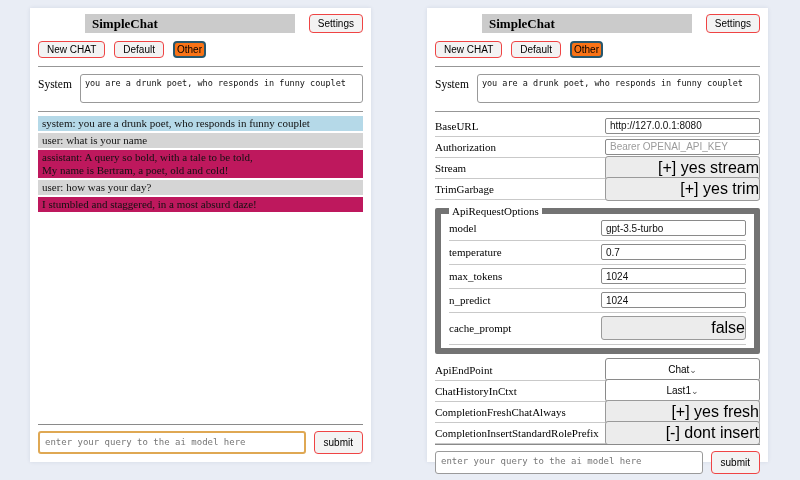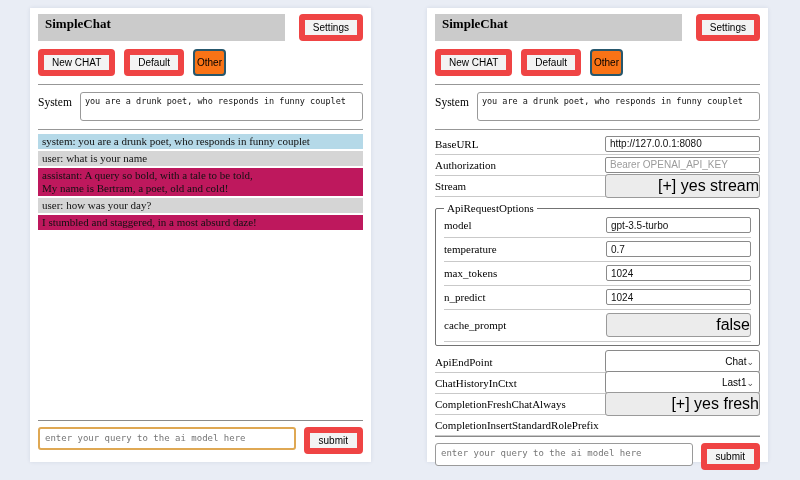--- a/index.html
+++ b/index.html
@@ -9,25 +9,25 @@
     background:#e9edf5;
     font-family:"Liberation Serif", serif;
   }
   .page { display:flex; gap:56px; padding:8px 30px 0; height:100%; align-items:flex-start; }
   .panel {
     width:341px; height:454px; background:#ffffff;
     padding:6px 8px 8px; display:flex; flex-direction:column;
     box-shadow:0 0 4px rgba(40,50,90,0.10);
   }
   
-  .hdr { display:flex; gap:14px; align-items:stretch; margin-bottom:8px; }
+  .hdr { display:flex; gap:14px; align-items:stretch; margin-bottom:8px;margin-left:47px; }
   .title { flex:1; background:#cbcbcb; font-weight:bold; font-size:13px; padding:2px 7px; line-height:15px; }
   .btn {
     font-family:"Liberation Sans", sans-serif; font-size:10px; color:#000;
-    background:#f3f3f3; border:6px solid #ef4444; border-radius:4px;
+    background:#f3f3f3; border:1px solid #ef4444; border-radius:4px;
     padding:1px 8px; line-height:13px; cursor:pointer; white-space:nowrap;
   }
   .toolbar { display:flex; gap:9px; margin:0 0 8px; }
   .btn.active { background:#f97316; border:2px solid #27576d; padding:0 2px; }
   hr { border:none; border-top:1px solid #979797; margin:0 0 7px; }
   hr.below-sys { margin:0 0 4px; }
   
   .sysrow { display:flex; gap:8px; margin-bottom:8px; }
   .sysrow label { font-size:11.5px; padding-top:4px; }
   .mono { font-family:"DejaVu Sans Mono", monospace; }
@@ -60,25 +60,25 @@
     height:16px; border:1px solid #8a8a8a; border-radius:2px;
     font-family:"Liberation Sans", sans-serif; font-size:10px; padding:1px 4px; color:#111; outline:none;
   }
   input.ctrl::placeholder { color:#9b9b9b; }
   button.wbtn {
     width:155px; background:#ececec; border:1px solid #9a9a9a; border-radius:3px;
     font-family:"Liberation Sans", sans-serif; font-size:16px; padding:2px 0; text-align:right; cursor:pointer;
   }
   .select {
     width:155px; height:23px; border:1px solid #8a8a8a; border-radius:3px; background:#fff;
-    display:flex; align-items:center; justify-content:flex-end;
+    display:flex; align-items:center; justify-content:center;
     font-family:"Liberation Sans", sans-serif; font-size:10px; padding:0 5px; cursor:pointer;
   }
   .chev { font-size:9px; color:#555; line-height:10px; }
-  fieldset { border:1px solid #737373; border-radius:2px; margin:5px 0 6px; padding:0 8px 3px; }
+  fieldset { border:6px solid #737373; border-radius:2px; margin:5px 0 6px; padding:0 8px 3px; }
   legend { font-size:11px; padding:0 3px; }
   fieldset .ctrl, fieldset button.wbtn { width:145px; }
   .spacer { flex:1; }
   .rp .queryrow { margin-top:auto; }
 </style>
 </head>
 <body>
 
 <div class="page">
 
@@ -144,20 +144,24 @@
       <input class="ctrl" value="http://127.0.0.1:8080" style="">
     </div>
     <div class="srow">
       <label>Authorization</label>
       <input class="ctrl" placeholder="Bearer OPENAI_API_KEY" style="">
     </div>
     <div class="srow">
       <label>Stream</label>
       <button class="wbtn">[+] yes stream</button>
     </div>
+    <div class="srow">
+      <label>TrimGarbage</label>
+      <button class="wbtn">[+] yes trim</button>
+    </div>
 
     <fieldset>
       <legend>ApiRequestOptions</legend>
       <div class="srow">
         <label>model</label>
         <input class="ctrl" value="gpt-3.5-turbo" style="">
       </div>
       <div class="srow">
         <label>temperature</label>
         <input class="ctrl" value="0.7" style="">
@@ -189,20 +193,21 @@
         <span>Last1</span>
         <span class="chev">⌄</span>
       </div>
     </div>
     <div class="srow">
       <label>CompletionFreshChatAlways</label>
       <button class="wbtn">[+] yes fresh</button>
     </div>
     <div class="srow">
       <label>CompletionInsertStandardRolePrefix</label>
+      <button class="wbtn">[-] dont insert</button>
     </div>
 
     <div class="spacer"></div>
     <div class="queryrow">
       <textarea class="mono" rows="1" placeholder="enter your query to the ai model here" style=""></textarea>
       <button class="btn">submit</button>
     </div>
   </section>
 
 </div>

